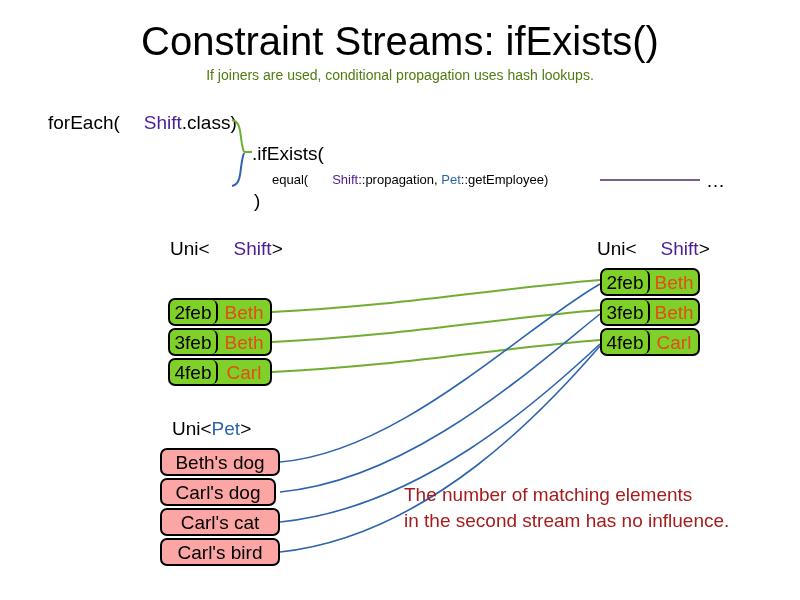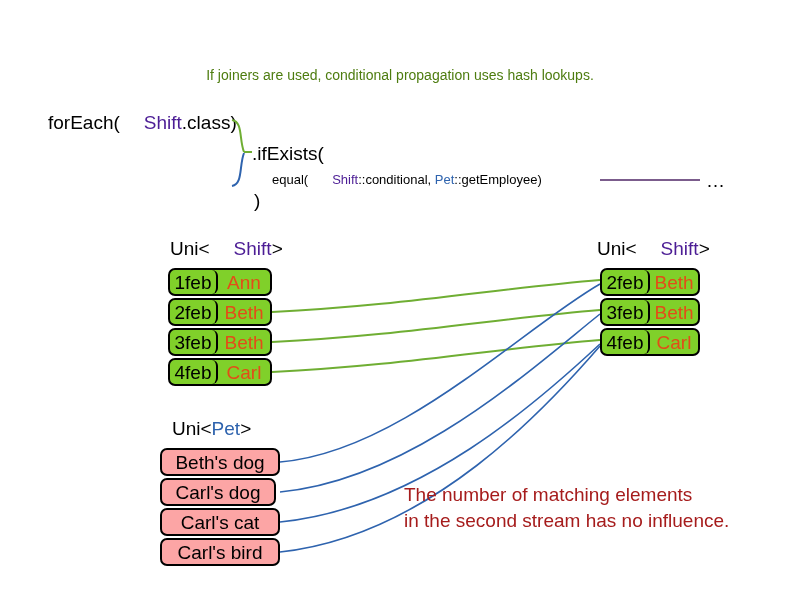--- a/index.html
+++ b/index.html
@@ -149,28 +149,29 @@
     color: #A61C1C;
     white-space: nowrap;
   }
   #note div { white-space: nowrap; }
 </style>
 </head>
 <body>
 
 <div id="slide">
 
+  <div id="title">Constraint Streams: ifExists()</div>
   <div id="subtitle">If joiners are used, conditional propagation uses hash lookups.</div>
 
   <div id="code-shift" class="code-line"><span>forEach(</span><span class="kw-shift">Shift</span><span>.class)</span></div>
 
 
   <div id="code-ifexists" class="code-line">.ifExists(</div>
 
-  <div id="code-equal" class="code-line"><span>equal(</span><span class="kw-shift">Shift</span><span>::conditional, </span><span class="kw-pet">Pet</span><span>::getEmployee)</span></div>
+  <div id="code-equal" class="code-line"><span>equal(</span><span class="kw-shift">Shift</span><span>::propagation, </span><span class="kw-pet">Pet</span><span>::getEmployee)</span></div>
 
   <div id="code-close" class="code-line">)</div>
 
   <div id="label-left-shift" class="stream-label"><span>Uni&lt;</span><span class="kw-shift">Shift</span><span>&gt;</span></div>
 
   <div id="label-right-shift" class="stream-label"><span>Uni&lt;</span><span class="kw-shift">Shift</span><span>&gt;</span></div>
 
   <div id="label-pet" class="stream-label"><span>Uni&lt;</span><span class="kw-pet">Pet</span><span>&gt;</span></div>
 
   <svg id="wires" viewBox="0 0 800 600">
@@ -185,24 +186,20 @@
     <path d="M 272 312 C 400 306 500 288 600 280" fill="none" stroke="#6FAE33" stroke-width="2"></path>
     <path d="M 272 342 C 400 336 500 318 600 310" fill="none" stroke="#6FAE33" stroke-width="2"></path>
     <path d="M 272 372 C 400 366 500 348 600 340" fill="none" stroke="#6FAE33" stroke-width="2"></path>
 
     <path d="M 280 462 C 400 452 520 330 600 284" fill="none" stroke="#2E63AE" stroke-width="1.6"></path>
     <path d="M 280 492 C 410 480 530 370 600 314" fill="none" stroke="#2E63AE" stroke-width="1.6"></path>
     <path d="M 280 522 C 420 508 540 400 600 344" fill="none" stroke="#2E63AE" stroke-width="1.6"></path>
     <path d="M 280 552 C 430 536 548 406 600 346" fill="none" stroke="#2E63AE" stroke-width="1.6"></path>
   </svg>
 
-  <div id="lshift-0" class="fact green">
-    <div class="cell date">1feb</div>
-    <div class="cell name">Ann</div>
-  </div>
   <div id="lshift-1" class="fact green">
     <div class="cell date">2feb</div>
     <div class="cell name">Beth</div>
   </div>
   <div id="lshift-2" class="fact green">
     <div class="cell date">3feb</div>
     <div class="cell name">Beth</div>
   </div>
   <div id="lshift-3" class="fact green">
     <div class="cell date">4feb</div>

